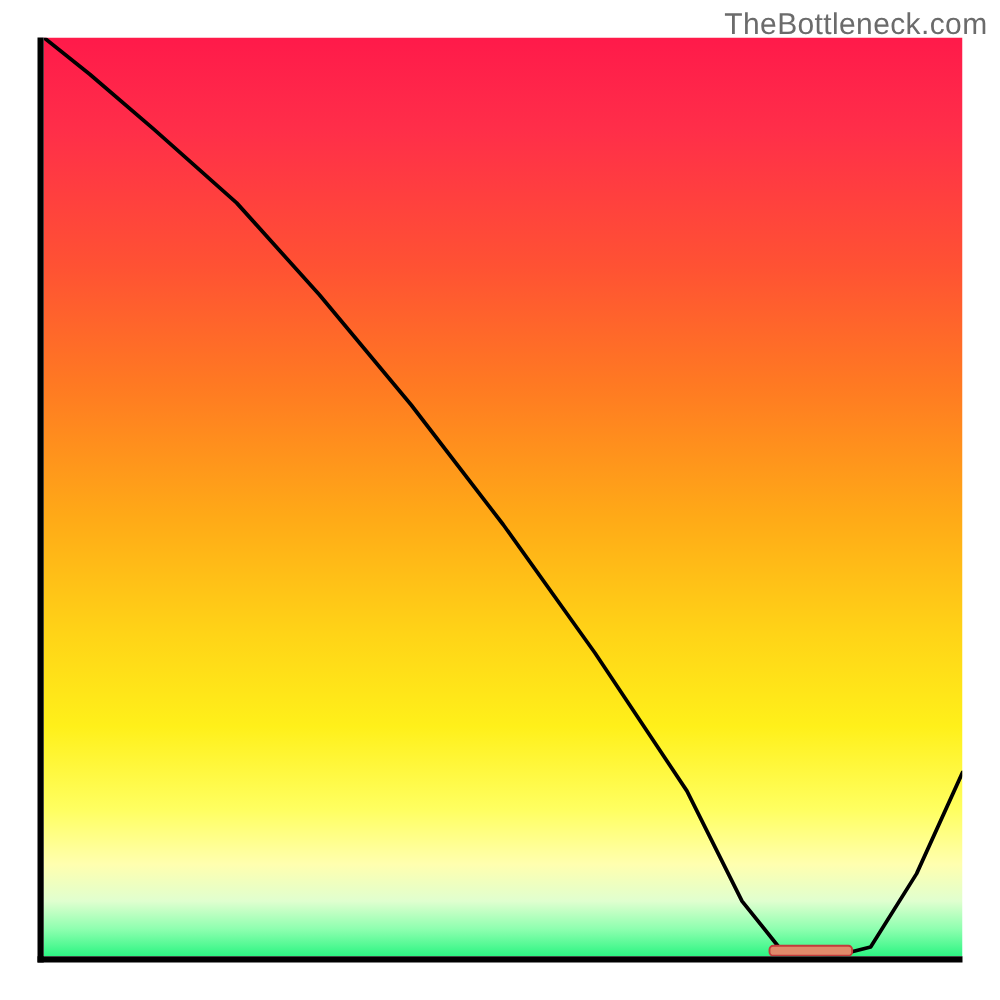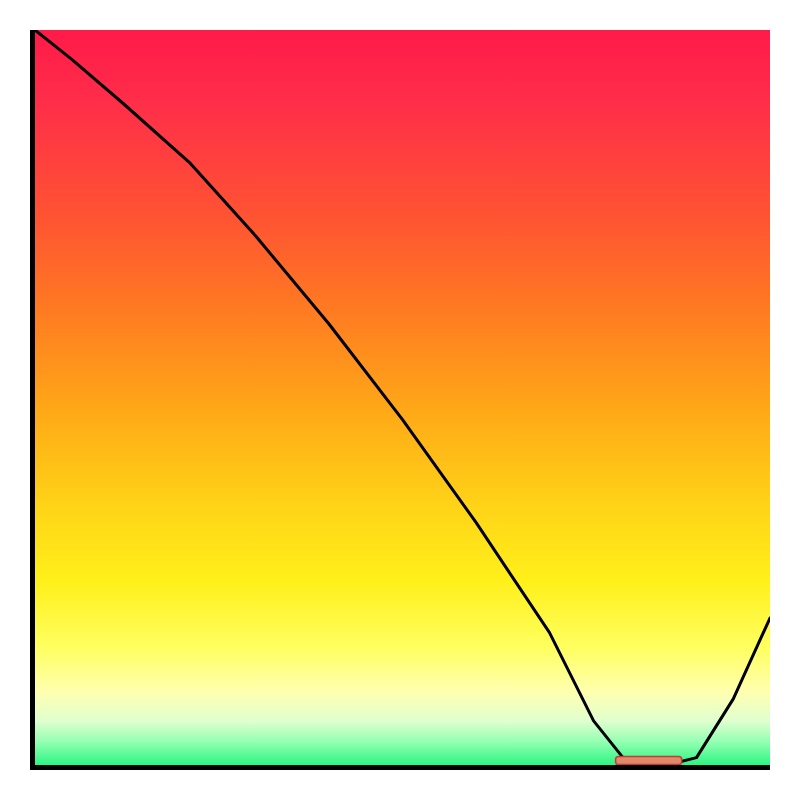--- a/index.html
+++ b/index.html
@@ -68,20 +68,21 @@
     font-weight: 700;
     color: #b36060;
     white-space: nowrap;
     letter-spacing: -0.5px;
   }
 </style>
 </head>
 <body>
 
 <div class="container">
+  <div class="watermark">TheBottleneck.com</div>
 
   <div class="plot-area">
     <div class="gradient"></div>
 
     <svg id="chart-svg" viewBox="0 0 735 735" width="735" height="735" preserveAspectRatio="none">
       <polyline id="curve-line" fill="none" stroke="#000000" stroke-width="3" stroke-linejoin="round" stroke-linecap="round" points="0.0,0.0 36.8,29.4 88.2,73.5 154.3,132.3 220.5,205.8 294.0,294.0 367.5,389.6 441.0,492.4 514.5,602.7 558.6,690.9 588.0,727.6 632.1,735.0 661.5,727.6 698.3,668.9 735.0,588.0"></polyline>
       <rect id="marker-rect" height="8" rx="3" ry="3" fill="#e08a6a" stroke="#c23b3b" stroke-width="1.5" x="580.6" y="726.6" width="66.1"></rect>
     </svg>
 
     <span id="marker-label" class="marker-label" style="left: 588.725px; top: 724.59px;"></span>

